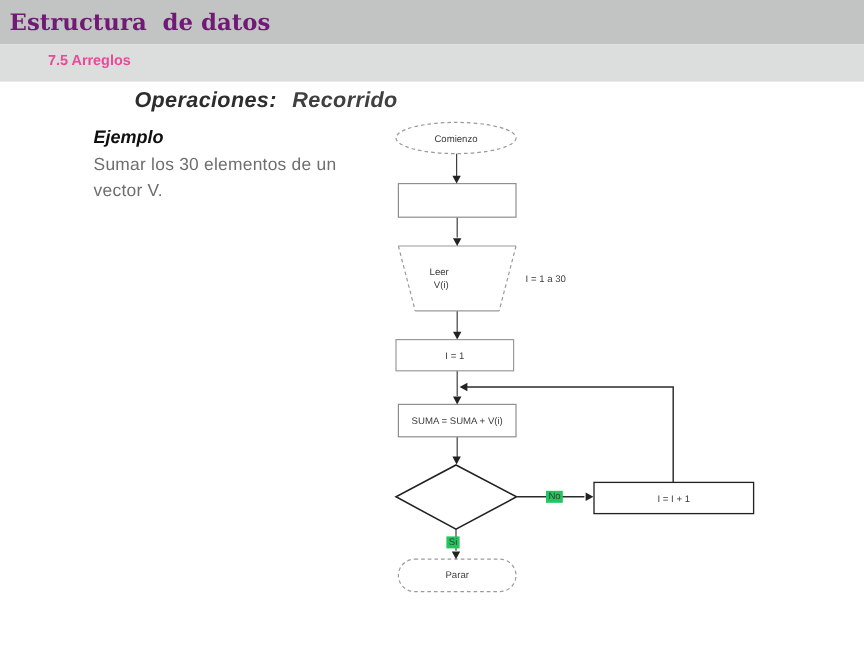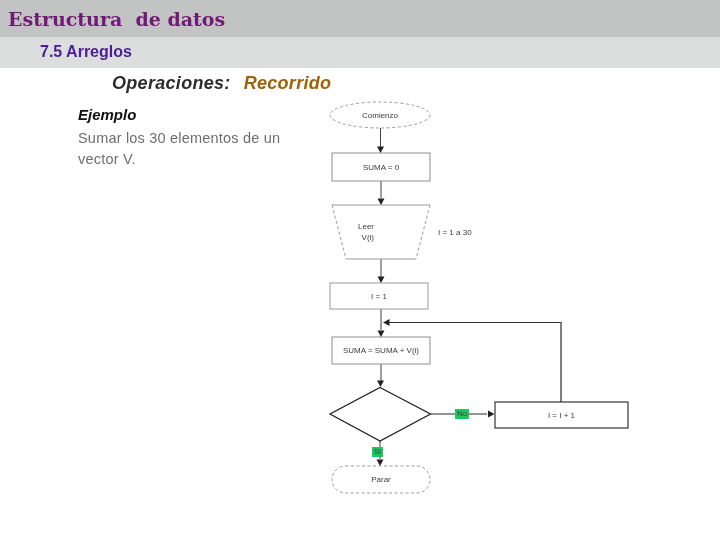--- a/index.html
+++ b/index.html
@@ -5,25 +5,25 @@
   * { margin: 0; padding: 0; box-sizing: border-box; }
   html, body { background: #ffffff; }
   body { font-family: "Liberation Sans", "DejaVu Sans", sans-serif; }
   .slide { position: relative; width: 720px; height: 540px; background: #ffffff; overflow: hidden; }
 
   
   .band1 { position: absolute; left: 0; top: 0; width: 720px; height: 37px; background: #c2c3c3; }
   .band2 { position: absolute; left: 0; top: 37px; width: 720px; height: 31px; background: #dcdddd; }
   .title { position: absolute; left: 8px; top: 8px; font-family: "DejaVu Serif", "Liberation Serif", serif;
            font-weight: bold; font-size: 19px; color: #701a75; white-space: pre; }
-  .section { position: absolute; left: 40px; top: 43px; font-size: 16px; font-weight: bold; color: #4c1d95; }
+  .section { position: absolute; left: 40px; top: 43px; font-size: 12px; font-weight: bold; color: #ec4899; }
 
   .ops { position: absolute; left: 112px; top: 73px; font-size: 18px; font-weight: bold; font-style: italic;
          color: #2d2d2d; letter-spacing: 0.3px; white-space: nowrap; }
-  .ops .hl { color: #a16207; margin-left: 13px; }
+  .ops .hl { color: #404040; margin-left: 13px; }
 
   .ejemplo { position: absolute; left: 78px; top: 106px; font-size: 15px; font-weight: bold; font-style: italic; color: #101010; }
   .desc { position: absolute; left: 78px; top: 128px; font-size: 14.5px; color: #6e6e6e; line-height: 21px;
           white-space: pre-line; letter-spacing: 0.2px; }
 
   
   svg.flow { position: absolute; left: 0; top: 0; }
   .fl { position: absolute; display: flex; align-items: center; justify-content: center;
         font-size: 8px; color: #3c3c3c; text-align: right; line-height: 11px; }
   .preline { white-space: pre-line; }
@@ -84,21 +84,20 @@
       <polygon points="381,283 377.5,276.5 384.5,276.5"></polygon>
       <polygon points="381,337 377.5,330.5 384.5,330.5"></polygon>
       <polygon points="380.5,387 377,380.5 384,380.5"></polygon>
       <polygon points="380,466 376.5,459.5 383.5,459.5"></polygon>
       <polygon points="494.5,414 488,410.5 488,417.5"></polygon>
       <polygon points="383,322.5 389.5,319 389.5,326"></polygon>
     </g>
   </svg>
 
   <div class="fl" style="left:330px; top:102px; width:100px; height:26px;">Comienzo</div>
-  <div class="fl" style="left:332px; top:153px; width:98px; height:28px;">SUMA = 0</div>
   <div class="fl preline" style="left:317px; top:207px; width:98px; height:50px;">Leer
 V(i)</div>
   <div class="tag" style="left:436px; top:228px; background:transparent;">I = 1 a 30</div>
   <div class="fl" style="left:330px; top:283px; width:98px; height:26px;border-radius:10px;">I = 1</div>
   <div class="fl" style="left:332px; top:337px; width:98px; height:27px;">SUMA = SUMA + V(i)</div>
   <div class="tag" style="left:455px; top:409px;">No</div>
   <div class="fl" style="left:495px; top:402px; width:133px; height:26px;">I = I + 1</div>
   <div class="tag" style="left:372px; top:447px;">Si</div>
   <div class="fl" style="left:332px; top:466px; width:98px; height:27px;">Parar</div>
 

